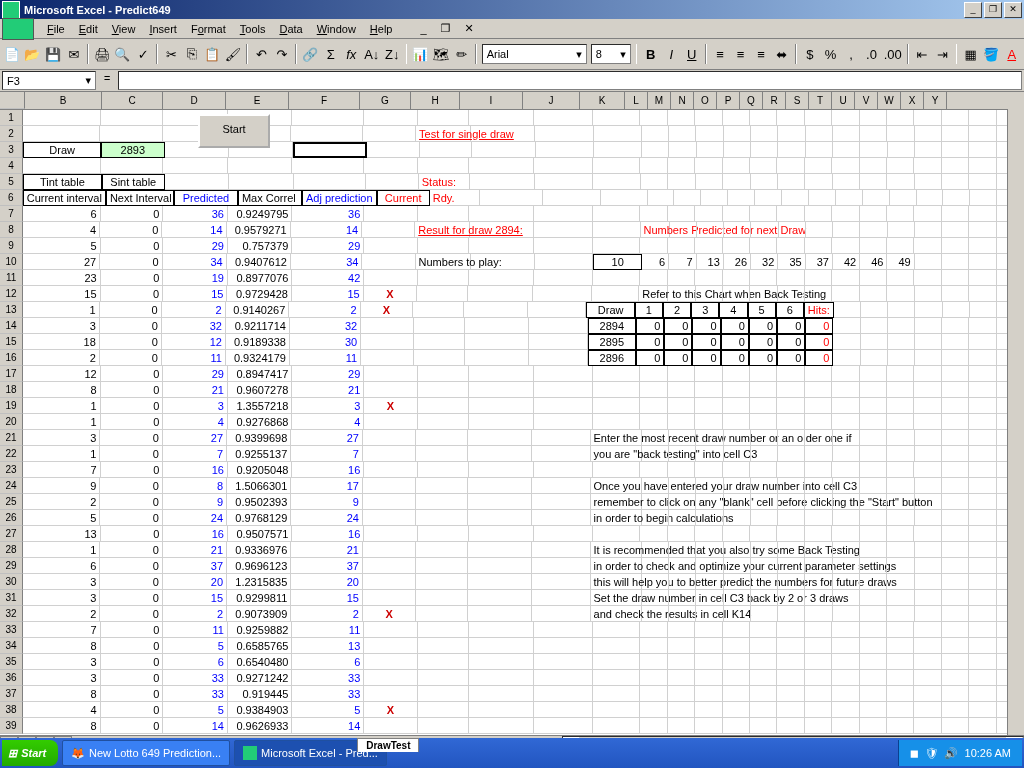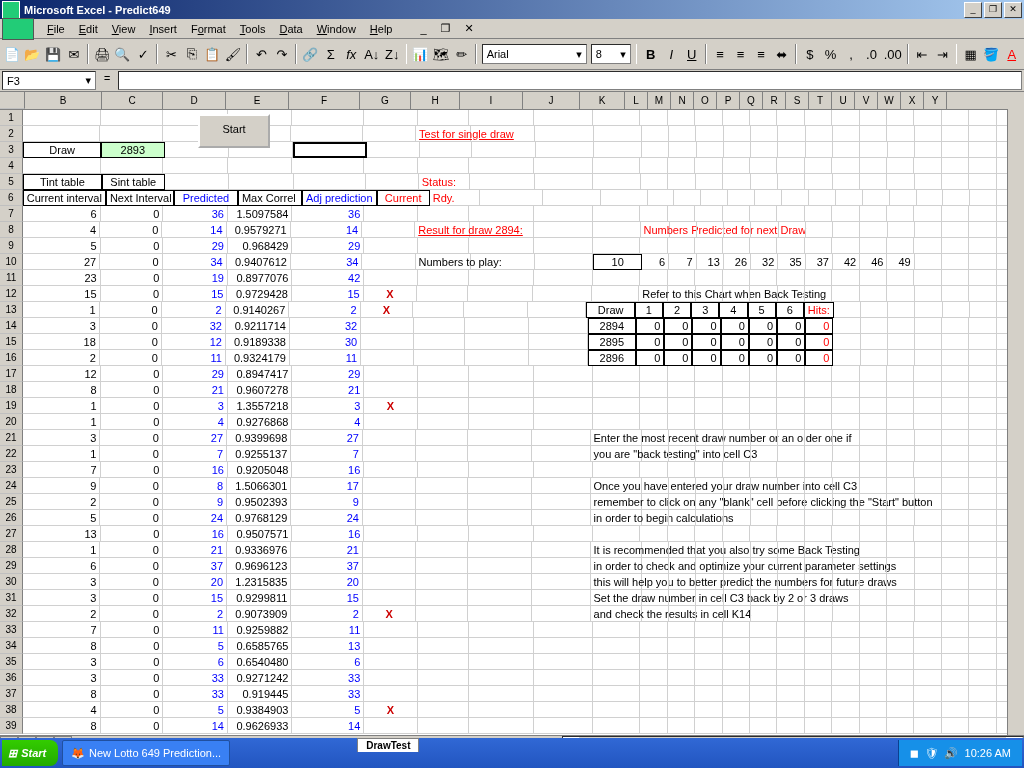--- a/index.html
+++ b/index.html
@@ -352,21 +352,21 @@
         <div class="cell " style="width:22px"></div>
         <div class="cell " style="width:22px"></div>
         <div class="cell " style="width:22px"></div>
         <div class="cell " style="width:22px"></div>
       </div>
       <div class="row">
         <div class="rowheader">7</div>
         <div class="cell r" style="width:76px">6</div>
         <div class="cell r" style="width:60px">0</div>
         <div class="cell r blue" style="width:62px">36</div>
-        <div class="cell r" style="width:62px">1.5097584</div>
+        <div class="cell r" style="width:62px">0.9249795</div>
         <div class="cell r blue" style="width:70px">36</div>
         <div class="cell redx" style="width:50px"></div>
         <div class="cell " style="width:48px"></div>
         <div class="cell " style="width:62px"></div>
         <div class="cell " style="width:56px"></div>
         <div class="cell " style="width:44px"></div>
         <div class="cell " style="width:22px"></div>
         <div class="cell " style="width:22px"></div>
         <div class="cell " style="width:22px"></div>
         <div class="cell " style="width:22px"></div>
@@ -406,21 +406,21 @@
         <div class="cell " style="width:22px"></div>
         <div class="cell " style="width:22px"></div>
         <div class="cell " style="width:22px"></div>
         <div class="cell " style="width:22px"></div>
       </div>
       <div class="row">
         <div class="rowheader">9</div>
         <div class="cell r" style="width:76px">5</div>
         <div class="cell r" style="width:60px">0</div>
         <div class="cell r blue" style="width:62px">29</div>
-        <div class="cell r" style="width:62px">0.968429</div>
+        <div class="cell r" style="width:62px">0.757379</div>
         <div class="cell r blue" style="width:70px">29</div>
         <div class="cell redx" style="width:50px"></div>
         <div class="cell " style="width:48px"></div>
         <div class="cell " style="width:62px"></div>
         <div class="cell " style="width:56px"></div>
         <div class="cell " style="width:44px"></div>
         <div class="cell " style="width:22px"></div>
         <div class="cell " style="width:22px"></div>
         <div class="cell " style="width:22px"></div>
         <div class="cell " style="width:22px"></div>
@@ -1279,19 +1279,23 @@
 
 <div class="taskbar">
 <div class="startbutton">
 <span style="margin-right:4px">⊞</span>
 <span>Start</span>
 </div>
 <div class="taskbtn">
 <span style="margin-right:4px">🦊</span>
 <span>New Lotto 649 Prediction...</span>
 </div>
+<div class="taskbtn active">
+<span style="margin-right:4px;background:#2c7;width:14px;height:14px;display:inline-block"></span>
+<span>Microsoft Excel - Pred...</span>
+</div>
 <div class="tray">
 <span>◼</span>
 <span>🛡</span>
 <span>🔊</span>
 <span>10:26 AM</span>
 </div>
 </div>
 
 </body></html>

